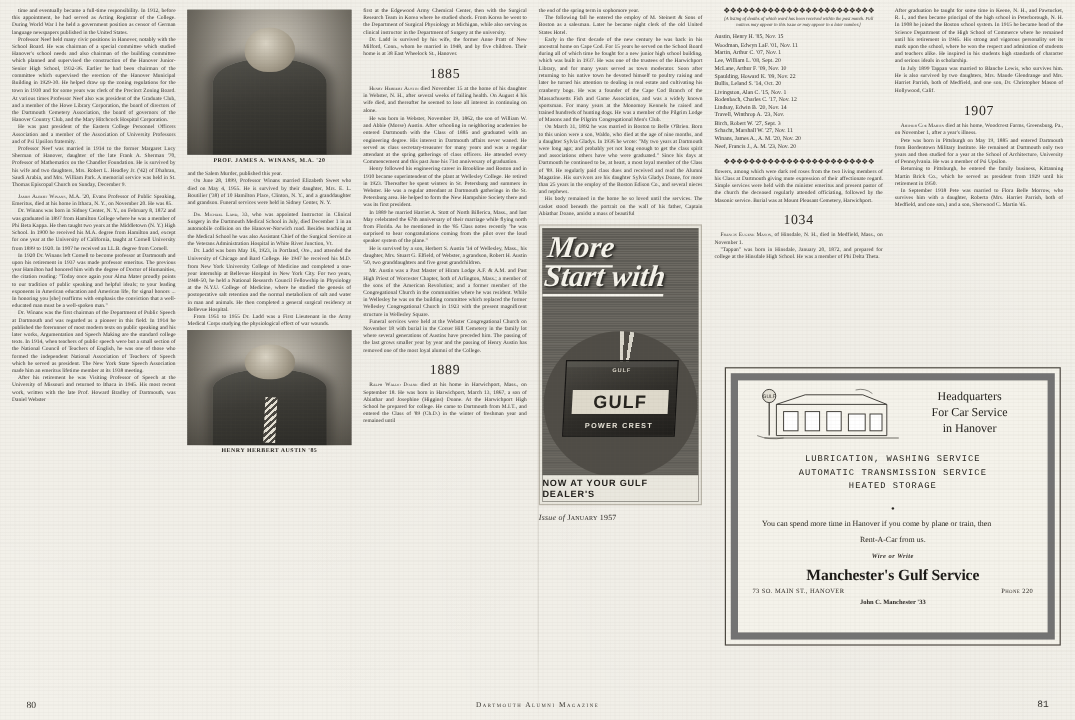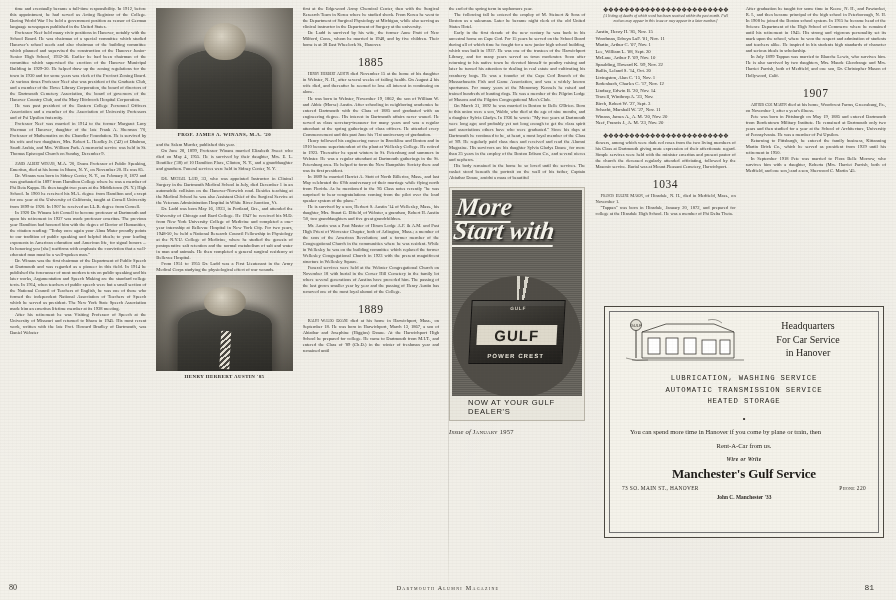--- a/index.html
+++ b/index.html
@@ -236,25 +236,24 @@
   }
   .gulf-bottombar {
     position: absolute;
     left: 0; right: 0; bottom: 0;
     height: 22px;
     background: #e9e7de;
     display: flex; align-items: center; justify-content: center;
   }
   .gulf-bottombar span {
     font-family: "Liberation Sans", sans-serif;
-    font-weight: normal;
+    font-weight: bold;
     font-size: 7.6px;
     letter-spacing: .7px;
     color: #23211d;
-    margin-left: 16px;
   }
   .issue-line {
     margin-top: 7px;
     font-size: 6.6px;
     font-style: italic;
     color: #2f2c28;
     letter-spacing: .2px;
   }
   .issue-line .sc { font-variant: small-caps; font-style: normal; }
 
@@ -264,21 +263,21 @@
     left: 604px;
     top: 306px;
     width: 280px;
     height: 232px;
     border: 1px solid #4b4740;
     background: #f4f2ea;
     box-sizing: border-box;
     padding: 4px;
   }
   .ad-manch-in {
-    border: 1px solid #737373;
+    border: 6px solid #737373;
     width: 100%; height: 100%;
     box-sizing: border-box;
     padding: 6px 12px;
     position: relative;
   }
   .m-top { display: flex; align-items: flex-start; }
   .m-art { width: 128px; height: 46px; position: relative; }
   .m-art svg { display: block; }
   .m-hq {
     flex: 1;
@@ -351,21 +350,21 @@
     color: #2b2824;
   }
 
   
   .footer {
     position: absolute;
     left: 0; right: 0; bottom: 6px;
     height: 24px;
   }
   .pgnum-l {
-    position: absolute; left: 9px; bottom: 2px;
+    position: absolute; left: 22px; bottom: 2px;
     font-size: 8px; color: #32302b;
   }
   .pgnum-r {
     position: absolute; right: 22px; bottom: 2px;
     font-size: 8px; color: #32302b; font-family: Liberation Mono, monospace;
   }
   .magname {
     position: absolute;
     left: 0; right: 0; bottom: 3px;
     text-align: center;

